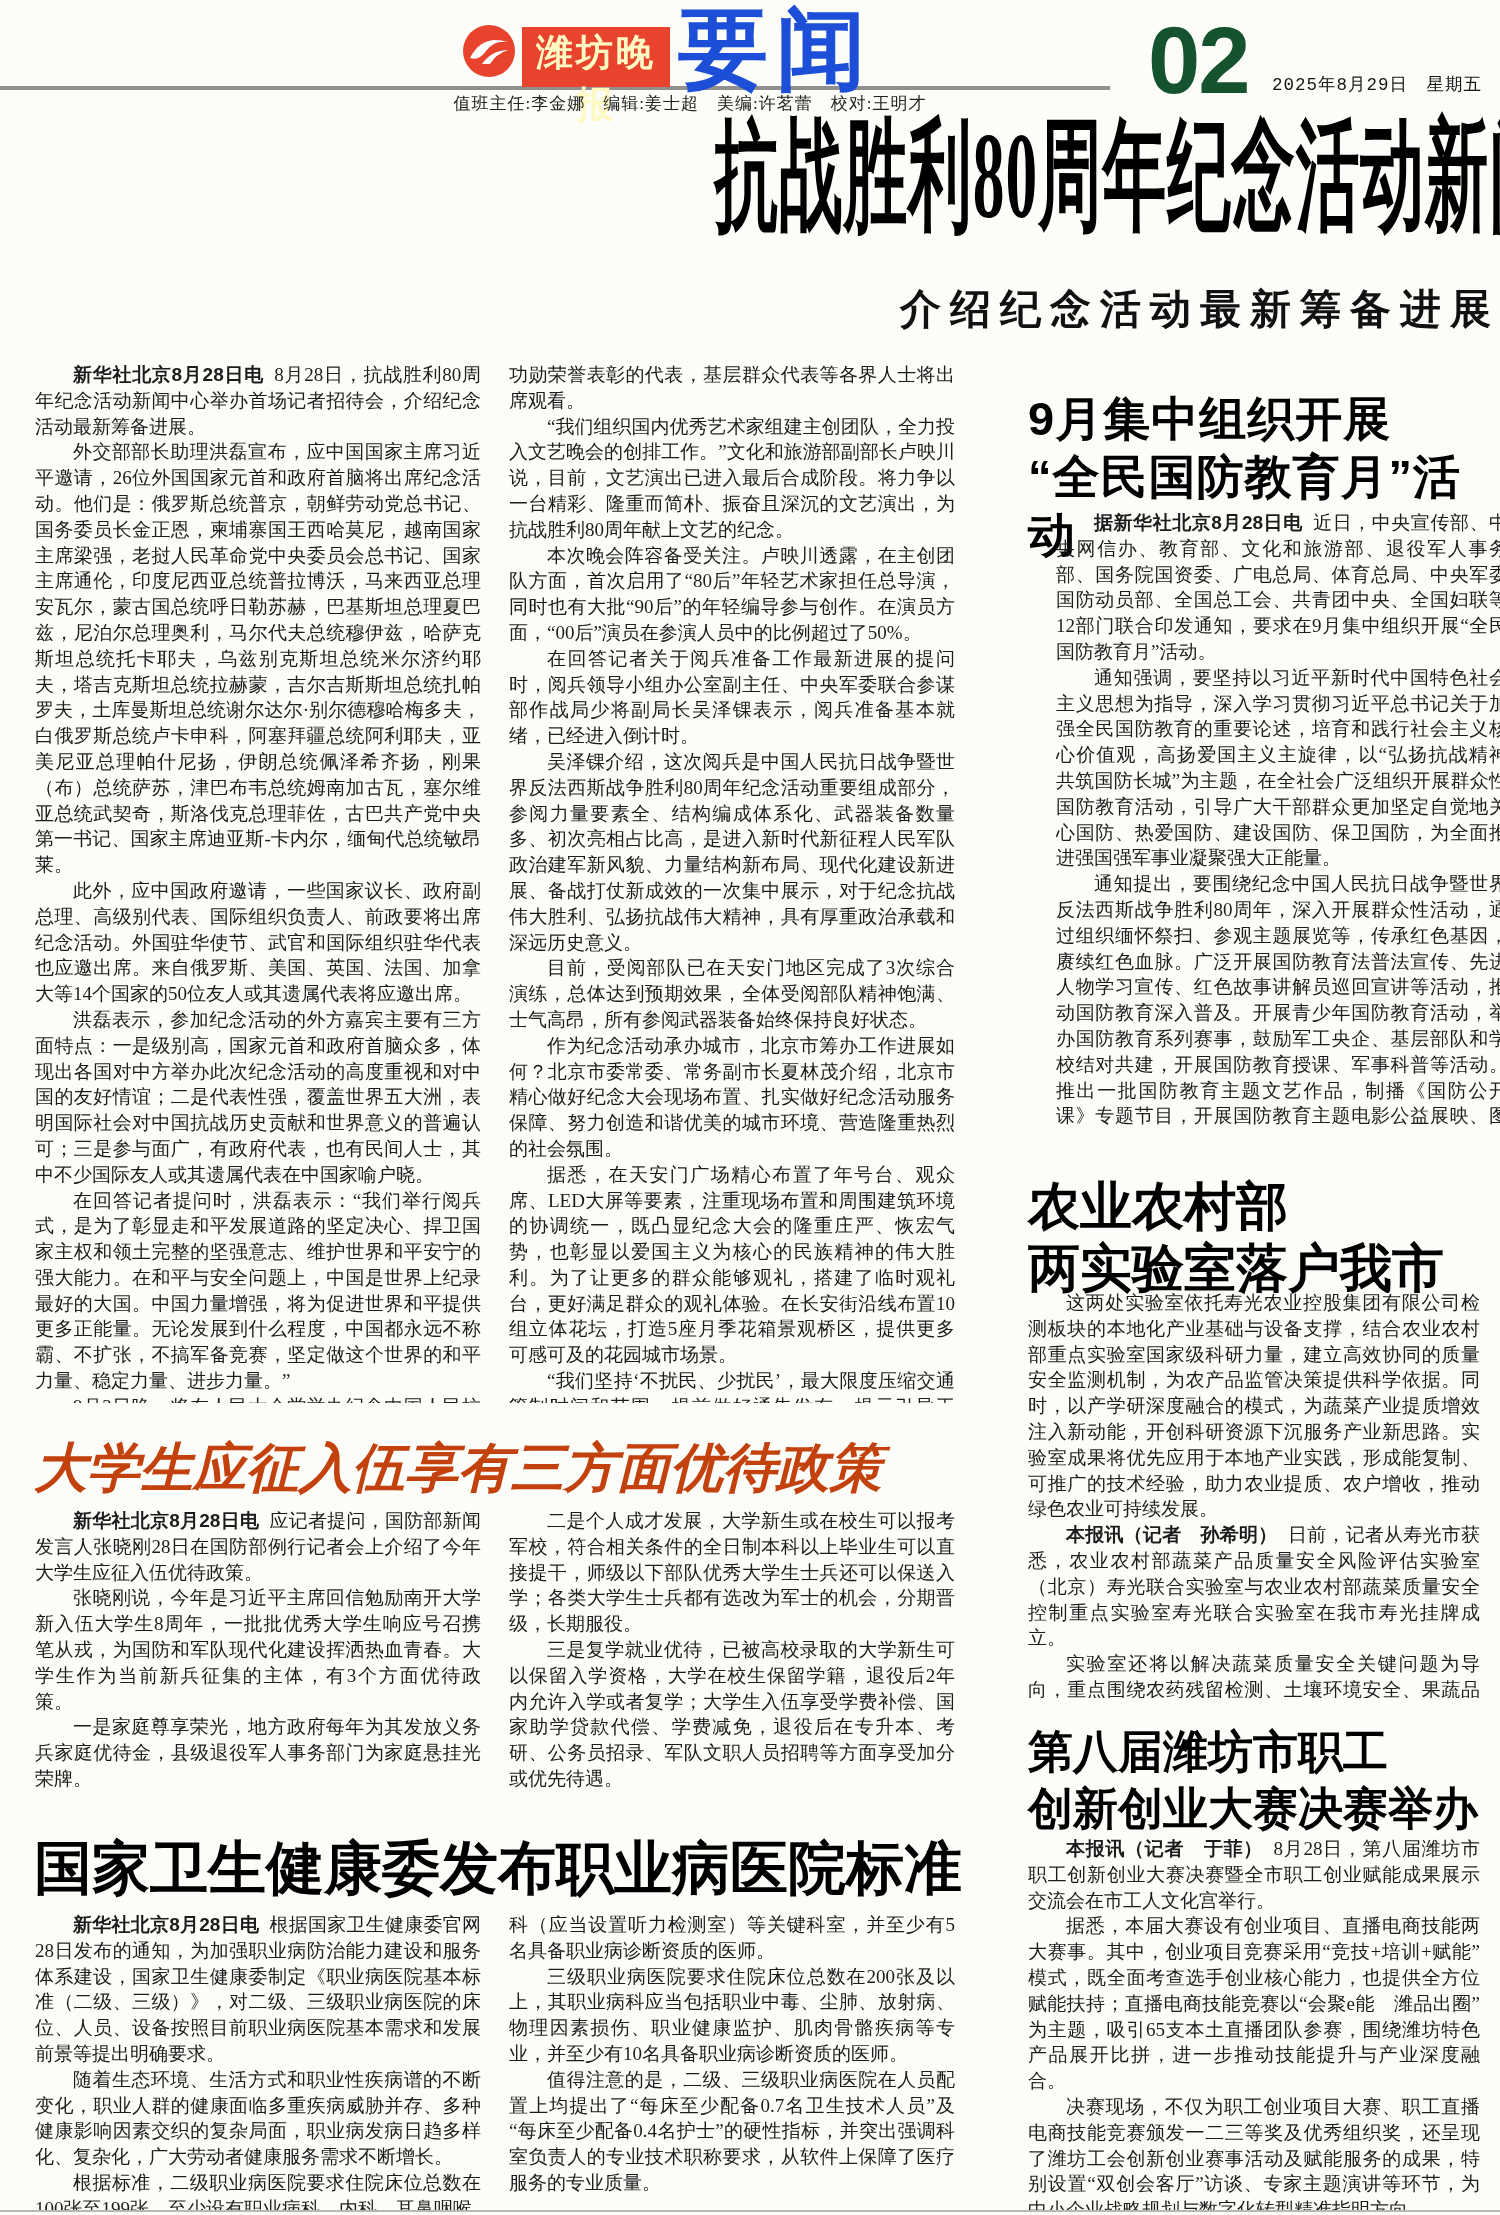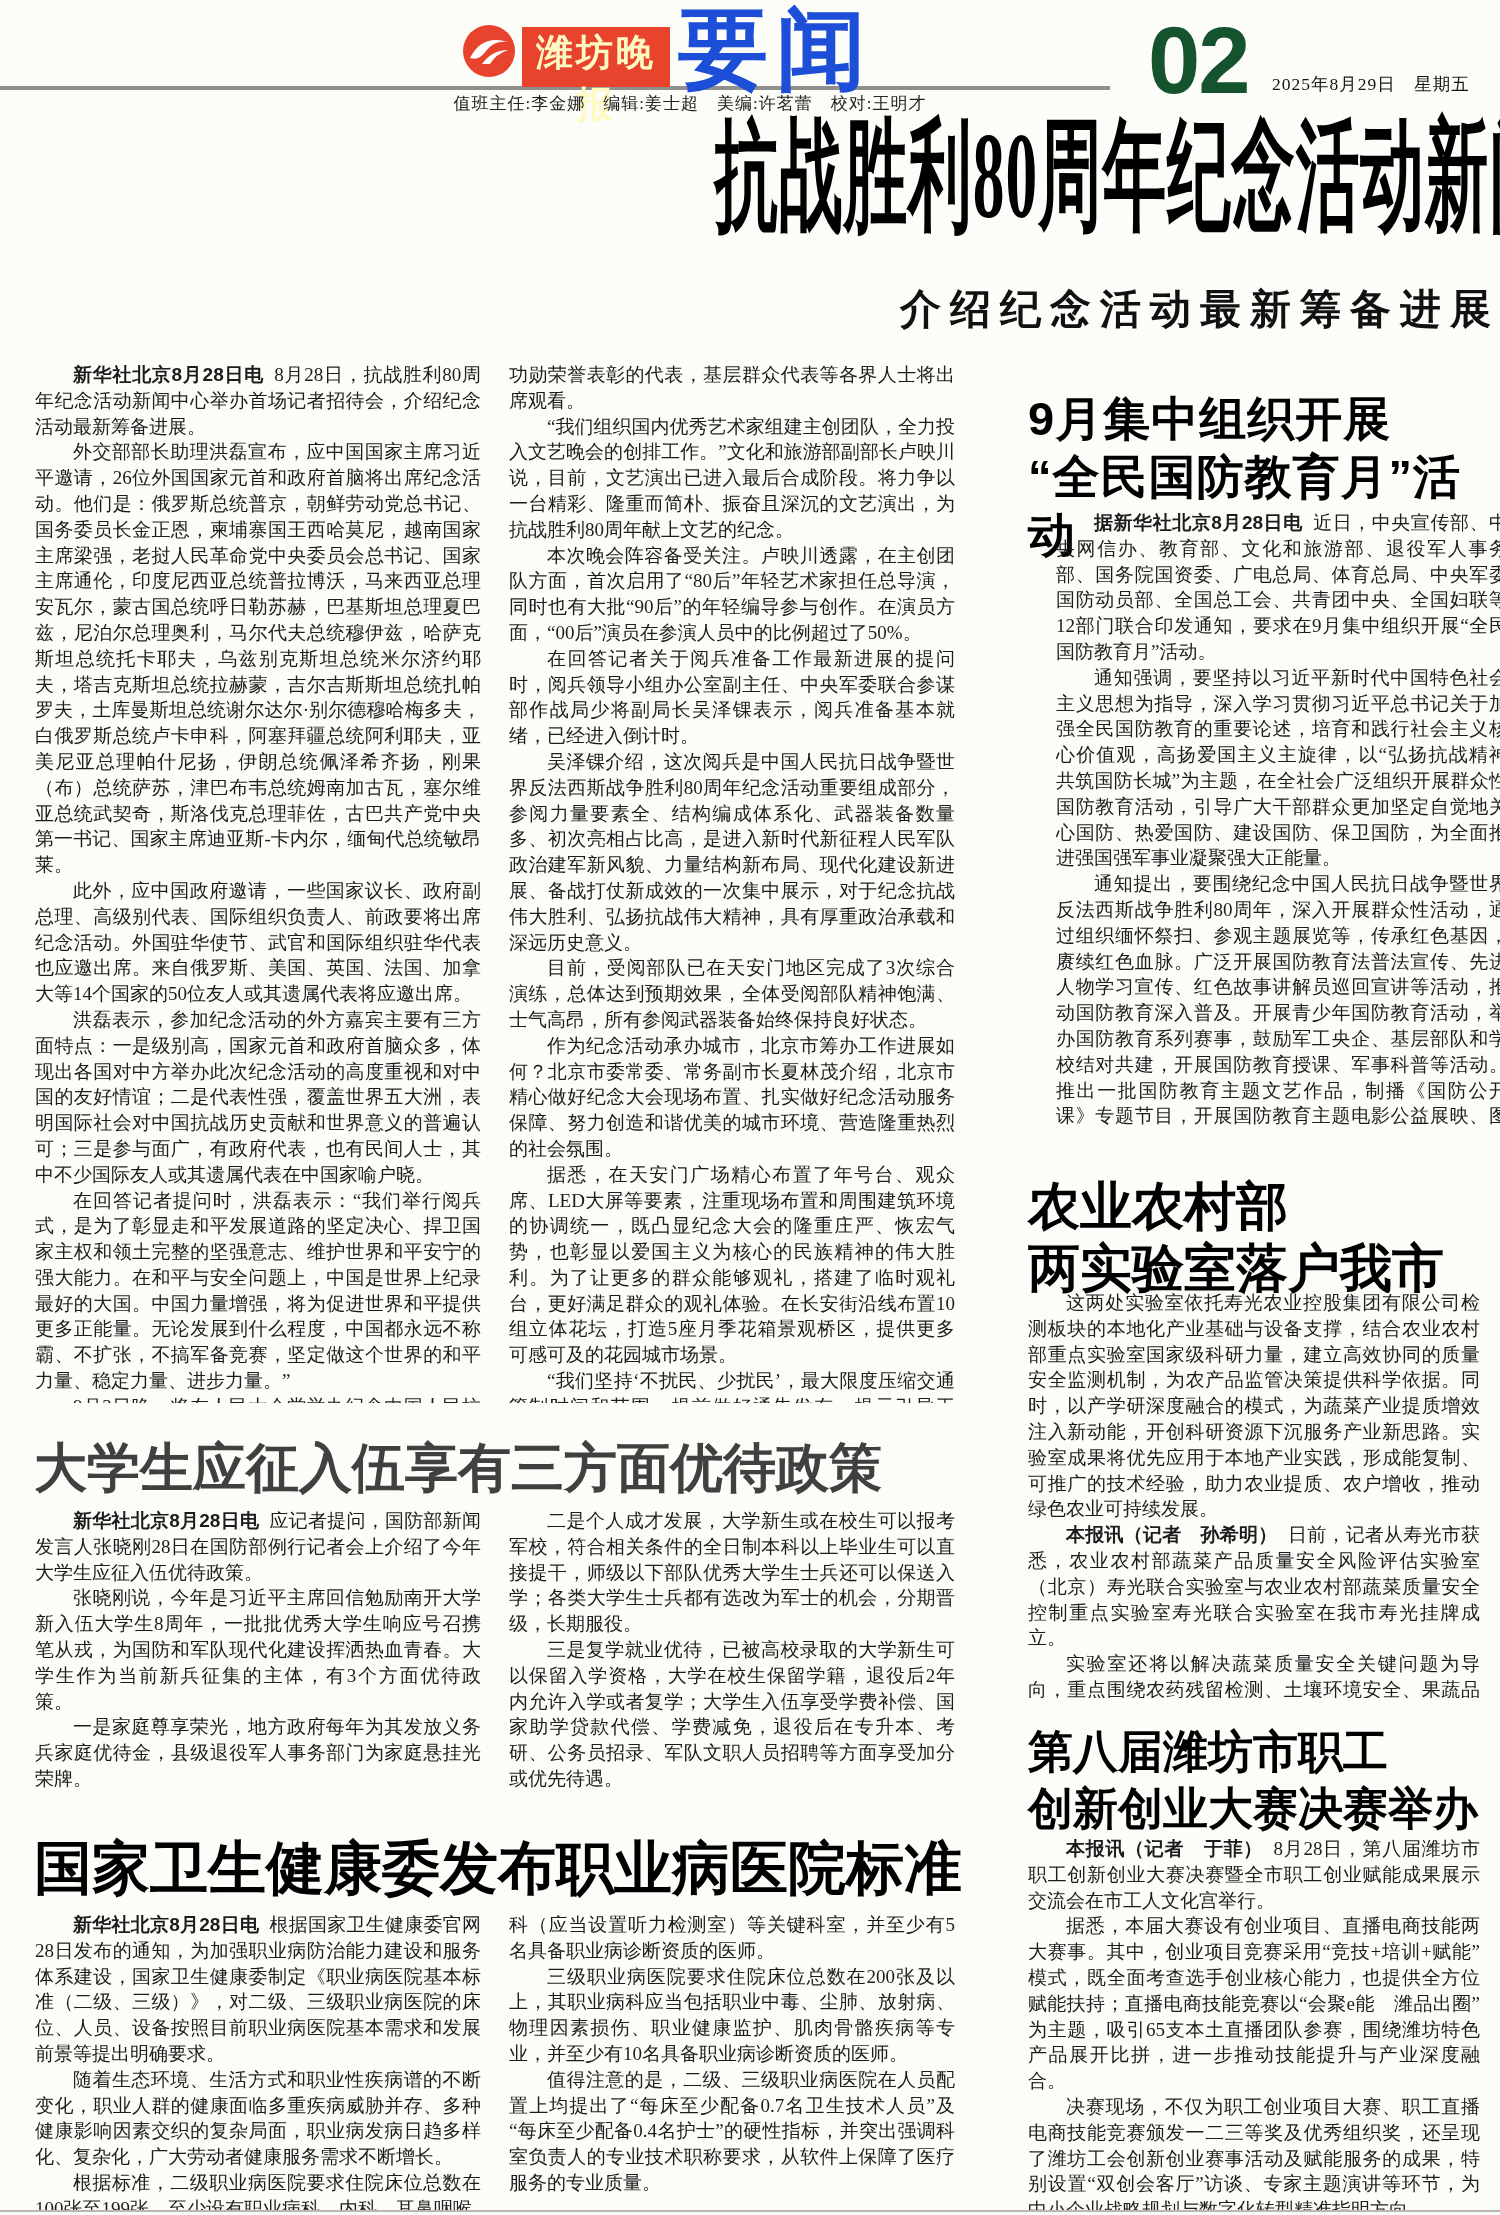--- a/index.html
+++ b/index.html
@@ -21,21 +21,21 @@
   }
   .m-section{
     left:678px;top:0px;font-size:90px;font-weight:900;color:#1d4ed8;
     letter-spacing:8px;font-family:"Liberation Sans","DejaVu Sans",sans-serif;line-height:98px;
   }
   .m-staff{left:270px;top:92px;width:840px;text-align:center;font-size:17px;color:#222;letter-spacing:1px;}
   .m-num{
     left:1124px;top:14px;font-size:94px;line-height:94px;font-weight:700;color:#14532d;
     font-family:"Liberation Sans","DejaVu Sans",sans-serif;letter-spacing:-2px;margin-left:24px;
   }
-  .m-date{left:1272px;top:72px;font-size:17.5px;color:#141414;letter-spacing:1px;}
+  .m-date{left:1272px;top:72px;font-size:17.5px;color:#141414;letter-spacing:1px;font-family:Liberation Mono, monospace;}
 
   
   .lead-headline{left:0;top:110px;width:1500px;text-align:center;white-space:nowrap;}
   .lead-headline span{
     display:inline-block;font-size:122px;line-height:132px;font-weight:900;color:#000;
     transform:scaleX(0.52);transform-origin:50% 0;letter-spacing:2px;
   }
   .lead-subtitle{
     left:0;top:282px;width:1500px;text-align:right;
     font-size:41px;letter-spacing:9px;font-weight:600;color:#111;
@@ -44,21 +44,21 @@
   
   .body-col{font-size:19px;line-height:25.8px;overflow:hidden;text-align:justify;text-justify:inter-ideograph;}
   .body-col p{margin:0;text-indent:2em;}
   .body-col p.cont{text-indent:0;}
   .plead{font-family:"Liberation Sans","DejaVu Sans",sans-serif;font-weight:700;margin-right:.55em;font-style:normal;}
 
   .lead-col1{left:35px;top:362px;width:446px;height:1041px;}
   .lead-col2{left:509px;top:362px;width:446px;height:1041px;}
 
   
-  .stu-headline{left:34px;top:1438px;font-size:53px;line-height:60px;font-weight:900;color:#404040;letter-spacing:0;}
+  .stu-headline{left:34px;top:1438px;font-size:53px;line-height:60px;font-weight:900;color:#c2410c;letter-spacing:0;font-style:italic;}
   .stu-col1{left:35px;top:1508px;width:446px;height:296px;}
   .stu-col2{left:509px;top:1508px;width:446px;height:296px;}
 
   
   .hea-headline{left:34px;top:1838px;font-size:58px;line-height:60px;font-weight:900;color:#000;}
   .hea-col1{left:35px;top:1912px;width:446px;height:300px;}
   .hea-col2{left:509px;top:1912px;width:446px;height:300px;}
 
   
   .sb-h{color:#000;font-weight:900;}

